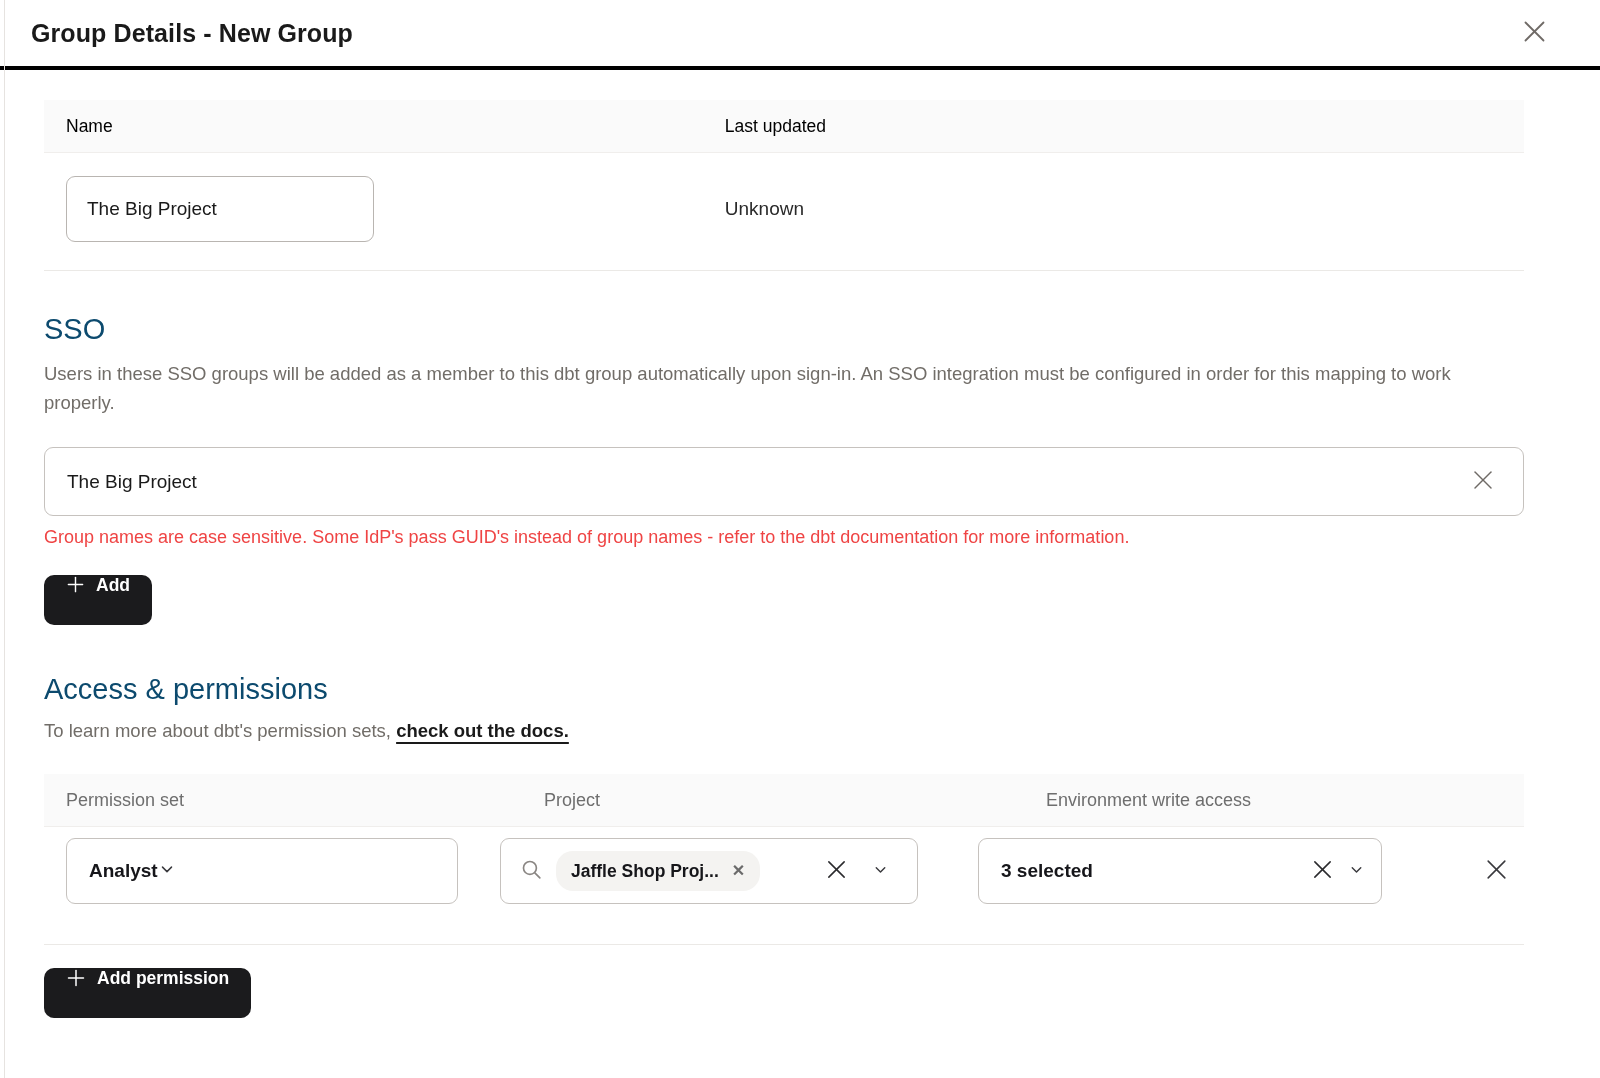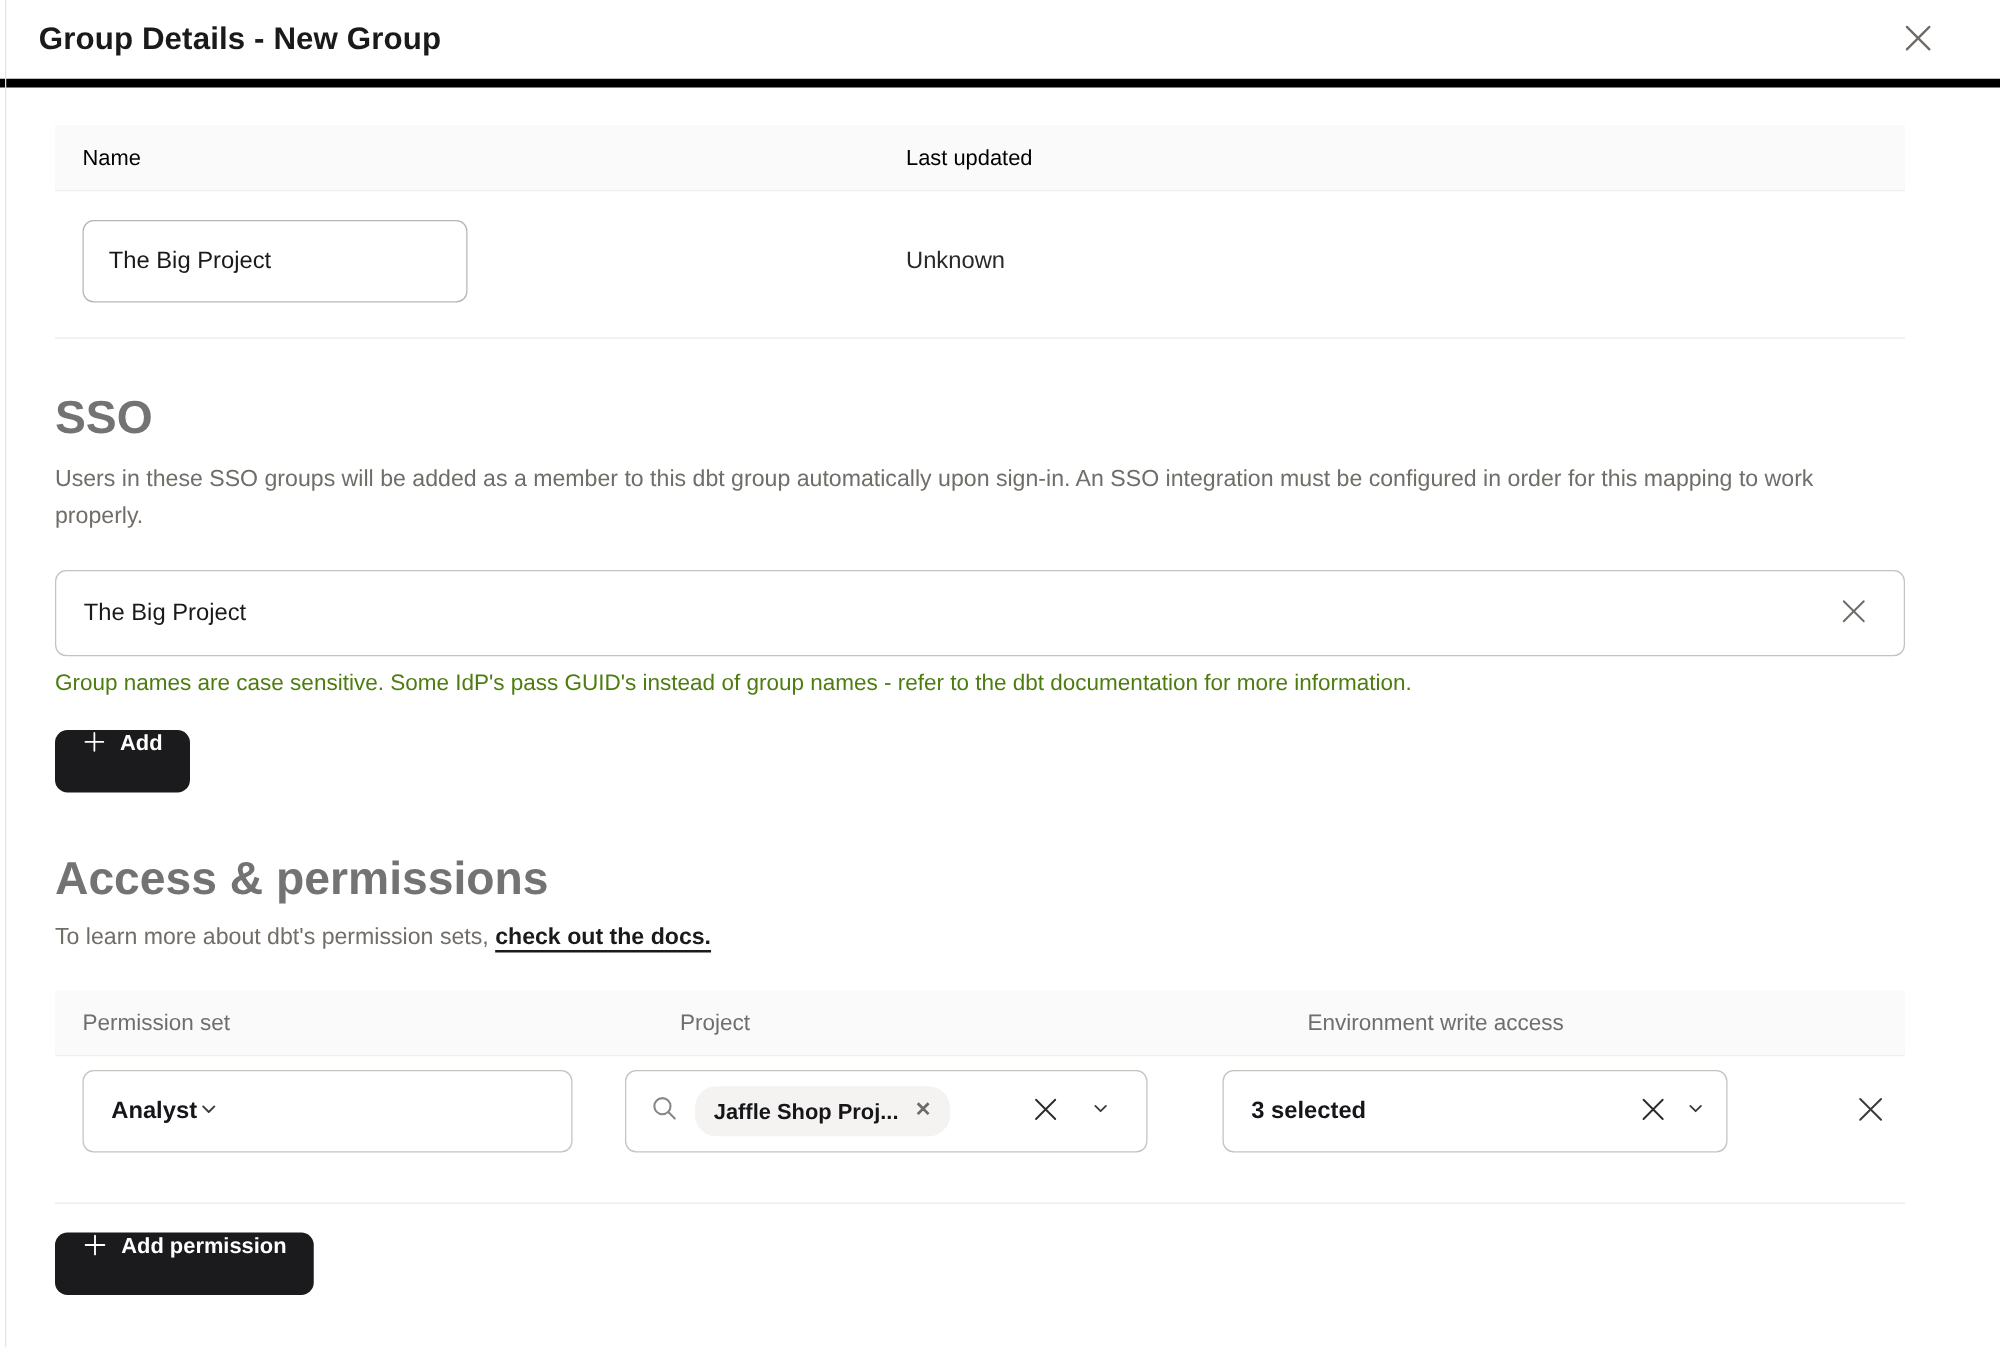--- a/index.html
+++ b/index.html
@@ -13,21 +13,21 @@
   .page-left-edge {
     position: absolute; left: 4px; top: 0; width: 1px; height: 1078px;
     background: #e6e3e0;
   }
 
   
   .modal-header {
     height: 70px;
     display: flex; align-items: center; justify-content: space-between;
     padding: 0 48px 0 31px;
-    border-bottom: 7px solid #000000;
+    border-bottom: 4px solid #000000;
   }
   .modal-title { font-size: 25px; font-weight: 700; letter-spacing: .1px; }
   .icon-btn {
     background: none; border: none; cursor: pointer;
     display: flex; align-items: center; justify-content: center;
     padding: 4px;
   }
 
   
   .content { padding: 0 76px 0 44px; }
@@ -53,39 +53,39 @@
     margin-left: 22px;
     width: 308px; height: 66px;
     border: 1px solid #b9b5b1; border-radius: 9px;
     font-family: "Liberation Sans", sans-serif;
     font-size: 19px; color: #1a1a1a;
     padding: 0 20px; background: #fff; outline: none;
   }
   .unknown-cell { font-size: 19px; color: #2a2a2a; }
 
   
-  .section-heading { font-size: 37px; font-weight: 700; color: #737373; }
+  .section-heading { font-size: 29px; font-weight: 400; color: #0c4a6e; }
   .sso-section { margin-top: 42px; }
   .section-desc {
     margin-top: 13px; font-size: 18.5px; line-height: 29px;
     color: #716d68; max-width: 1480px;
   }
   .sso-input-wrap {
     margin-top: 30px; position: relative;
     border: 1px solid #c6c2be; border-radius: 9px;
     height: 69px; display: flex; align-items: center;
     background: #fff;
   }
   .sso-input {
     flex: 1; border: none; outline: none; background: transparent;
     font-family: "Liberation Sans", sans-serif;
     font-size: 19px; color: #1a1a1a; padding: 0 22px; height: 100%;
   }
   .sso-clear { margin-right: 24px; }
-  .warning-text { margin-top: 11px; font-size: 18px; color: #4d7c0f; }
+  .warning-text { margin-top: 11px; font-size: 18px; color: #ef4444; }
 
   .dark-btn {
     margin-top: 27px;
     display: inline-flex; align-items: flex-start; gap: 11px;
     background: #1b1b1d; color: #fff;
     border: none; border-radius: 10px; cursor: pointer;
     height: 50px; padding: 0 22px;
     font-family: "Liberation Sans", sans-serif;
     font-size: 17.5px; font-weight: 700;
   }

